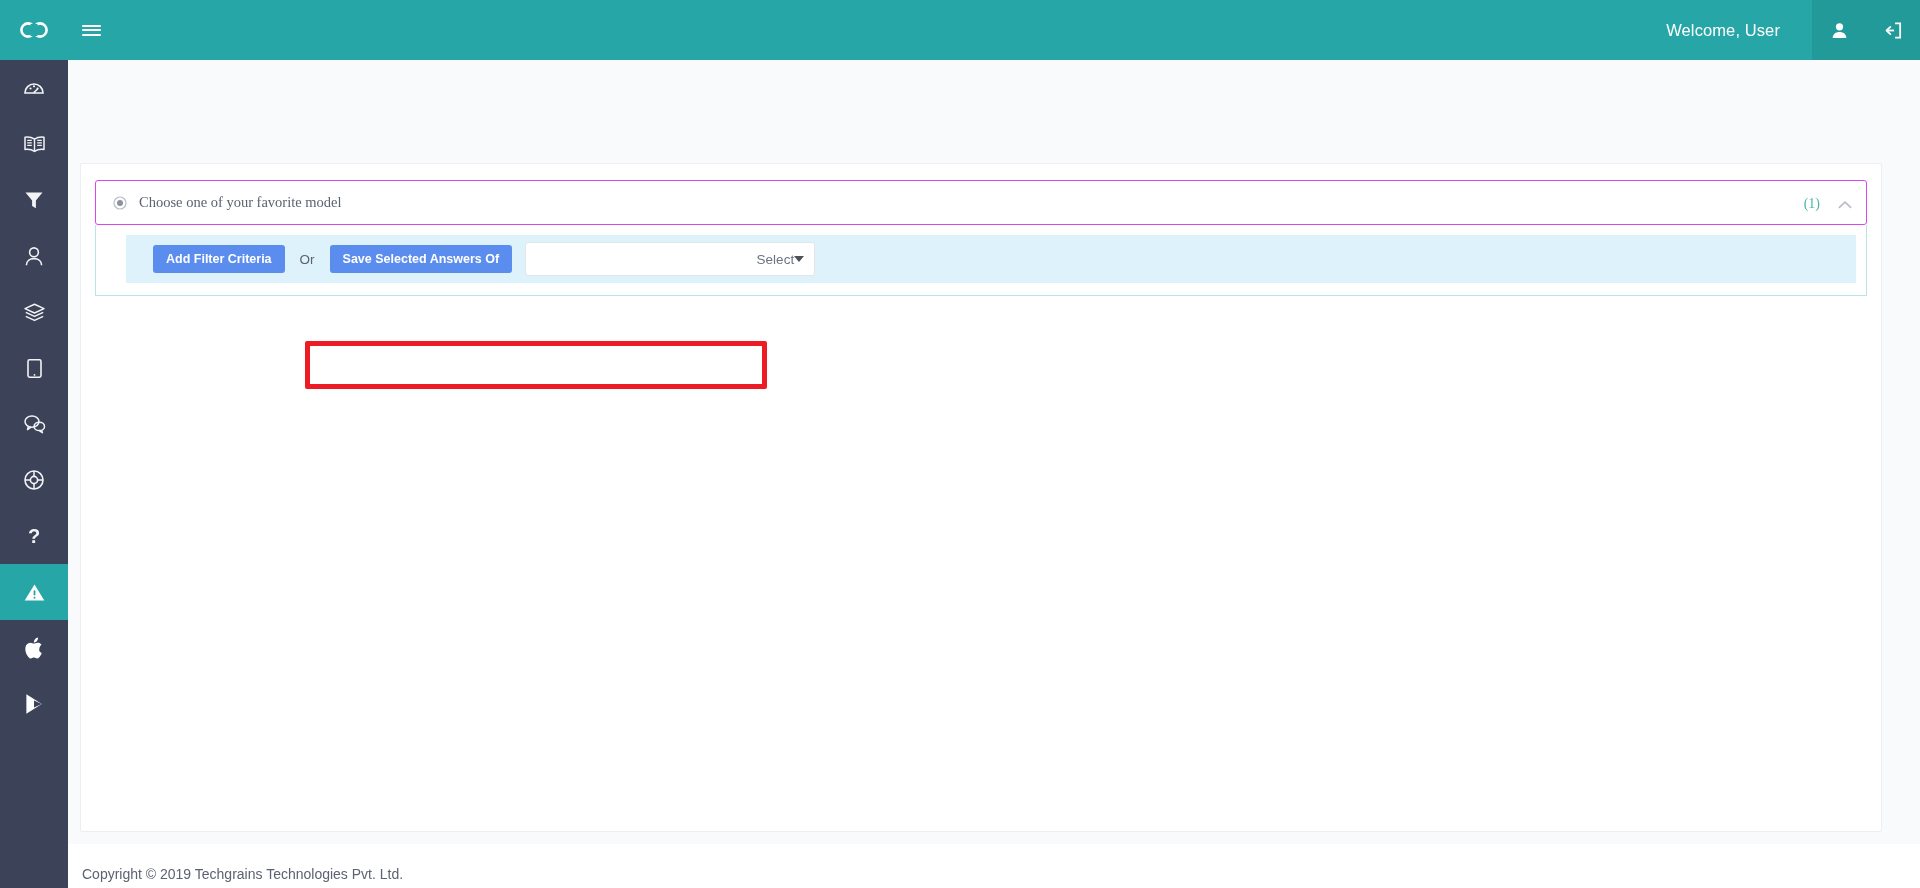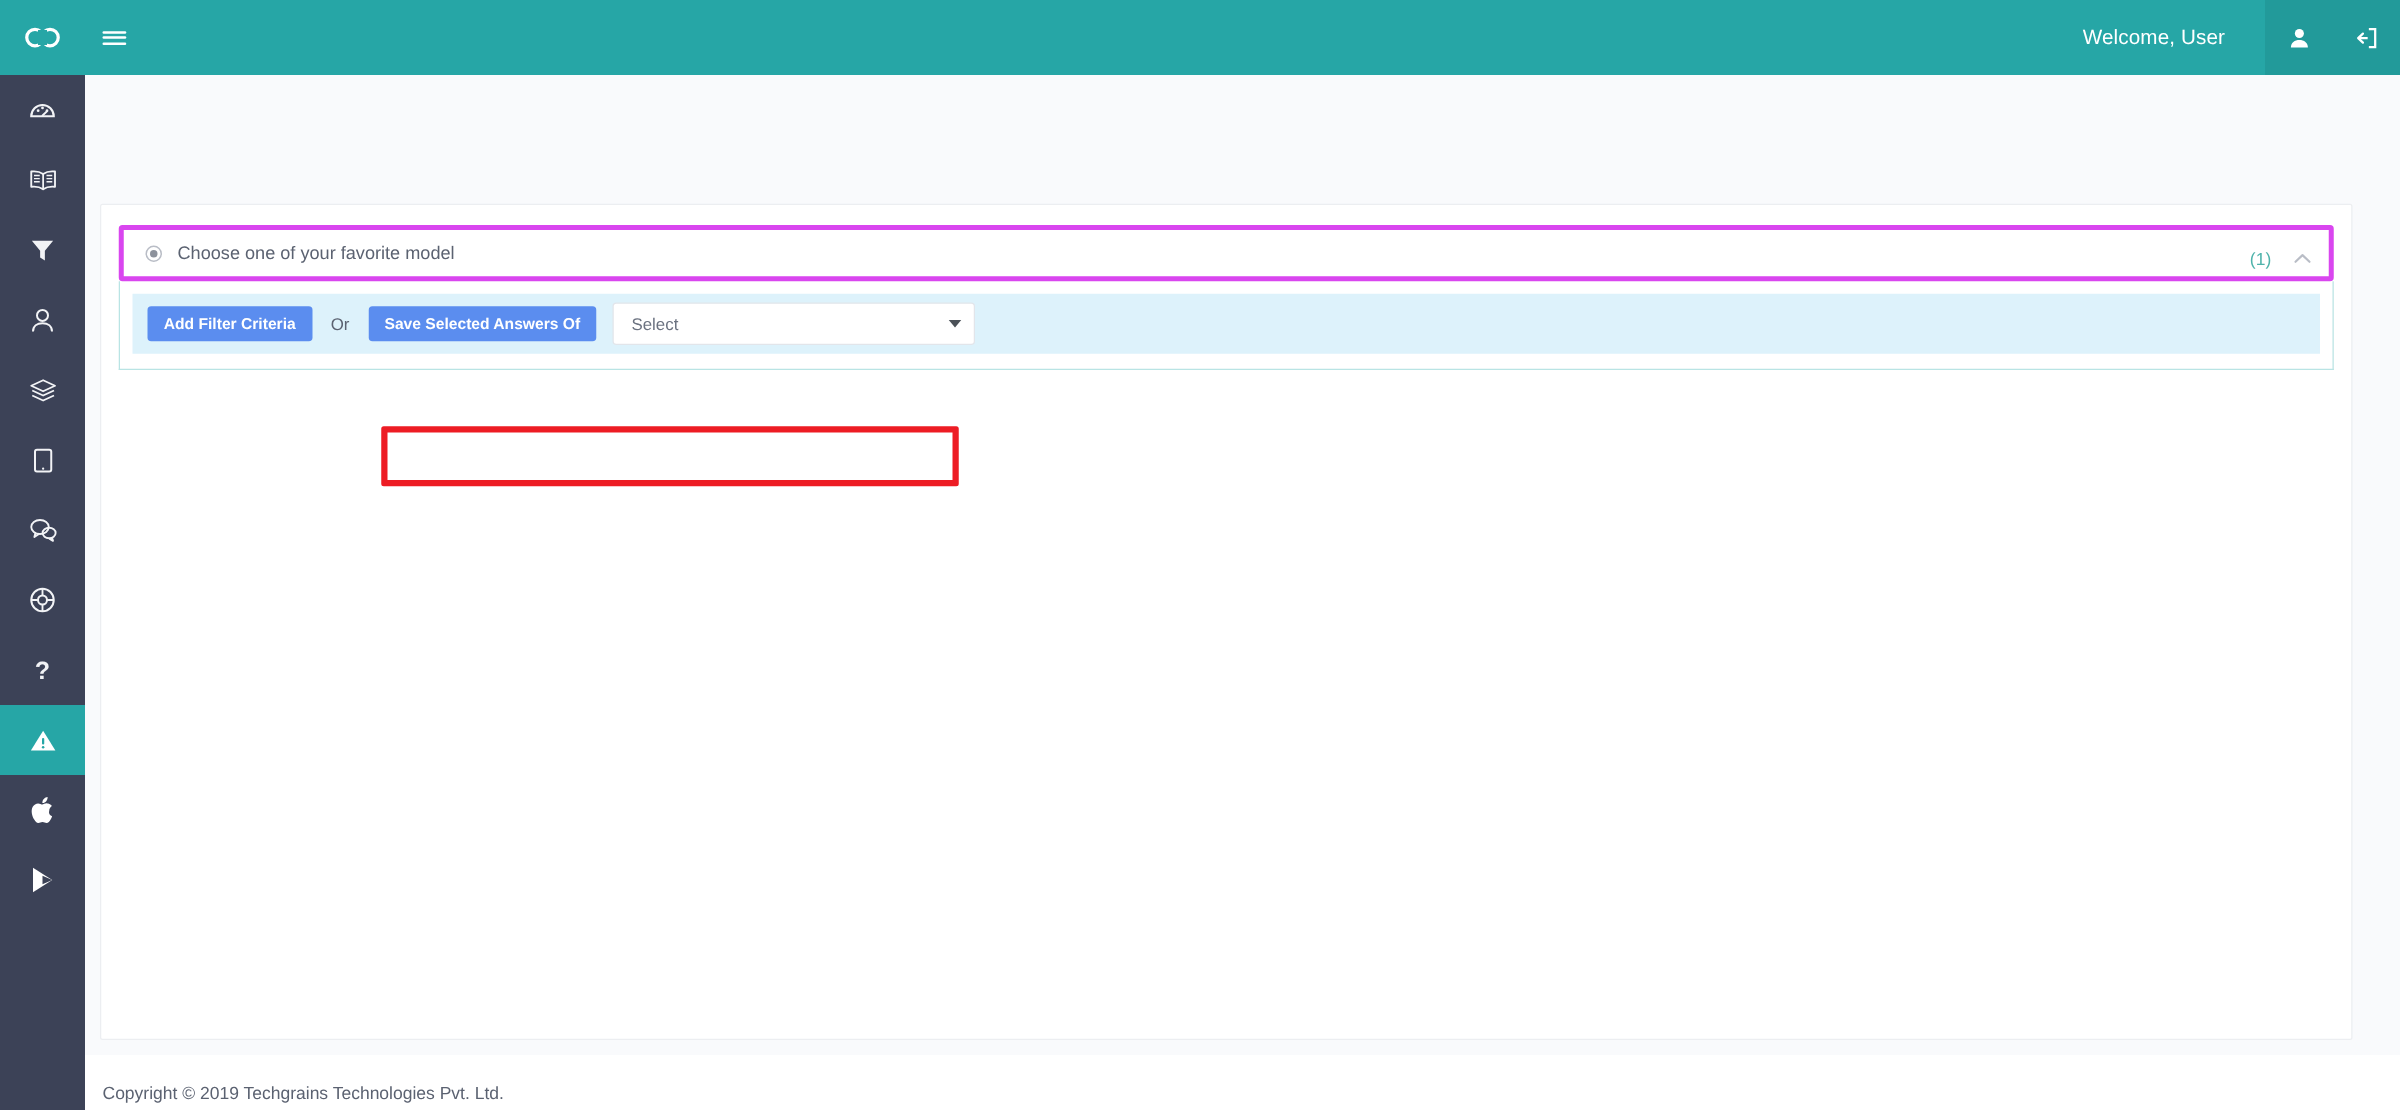--- a/index.html
+++ b/index.html
@@ -102,43 +102,45 @@
     height: 45px;
     border: 1px solid #eef0f3;
     border-radius: 3px;
     display: flex; align-items: center;
     padding-left: 17px;
     margin-bottom: 14px;
     background: #ffffff;
     cursor: pointer;
   }
   .q-row.open {
-    border: 4px solid #d946ef;
+    border: 1px solid #d946ef;
     margin-bottom: 0;
+    font-family: Liberation Serif, serif;
   }
   .q-icon { width: 26px; display: flex; align-items: center; }
   .q-label { font-size: 14.5px; color: #5b6271; }
   .q-right {
     position: absolute; right: 14px; top: 0; height: 45px;
     display: flex; align-items: center; gap: 18px;
   }
   .q-count { font-size: 14px; color: #4fb3ab; }
   .chev { display: block; }
 
   .q-body {
     border: 1px solid #b9e4e4;
     border-top: none;
     background: #ffffff;
     padding: 10px 10px 12px 10px;
   }
   .q-body-inner {
     background: #ddf2fb;
     height: 48px;
     display: flex; align-items: center;
-    padding-left: 12px;
+    padding-left: 27px;
+    margin-left: 20px;
   }
   .btn-blue {
     background: #5b8def;
     color: #ffffff;
     border: none;
     border-radius: 3px;
     height: 28px;
     font-size: 12.5px;
     font-weight: bold;
     font-family: "Liberation Sans", sans-serif;
@@ -150,21 +152,21 @@
   .select-box {
     margin-left: 13px;
     width: 290px; height: 34px;
     background: #ffffff;
     border: 1px solid #e2e5ea;
     border-radius: 3px;
     display: flex; align-items: center;
     padding: 0 10px 0 14px;
     cursor: pointer;
   }
-  .select-value { flex: 1 1 auto; font-size: 13.5px; color: #6b7280; }
+  .select-value { flex: 1 1 auto; font-size: 13.5px; color: #6b7280; text-align: right; }
   .caret {
     width: 0; height: 0;
     border-left: 5px solid transparent;
     border-right: 5px solid transparent;
     border-top: 6px solid #4b5158;
   }
 
   
   .highlight {
     position: absolute;

